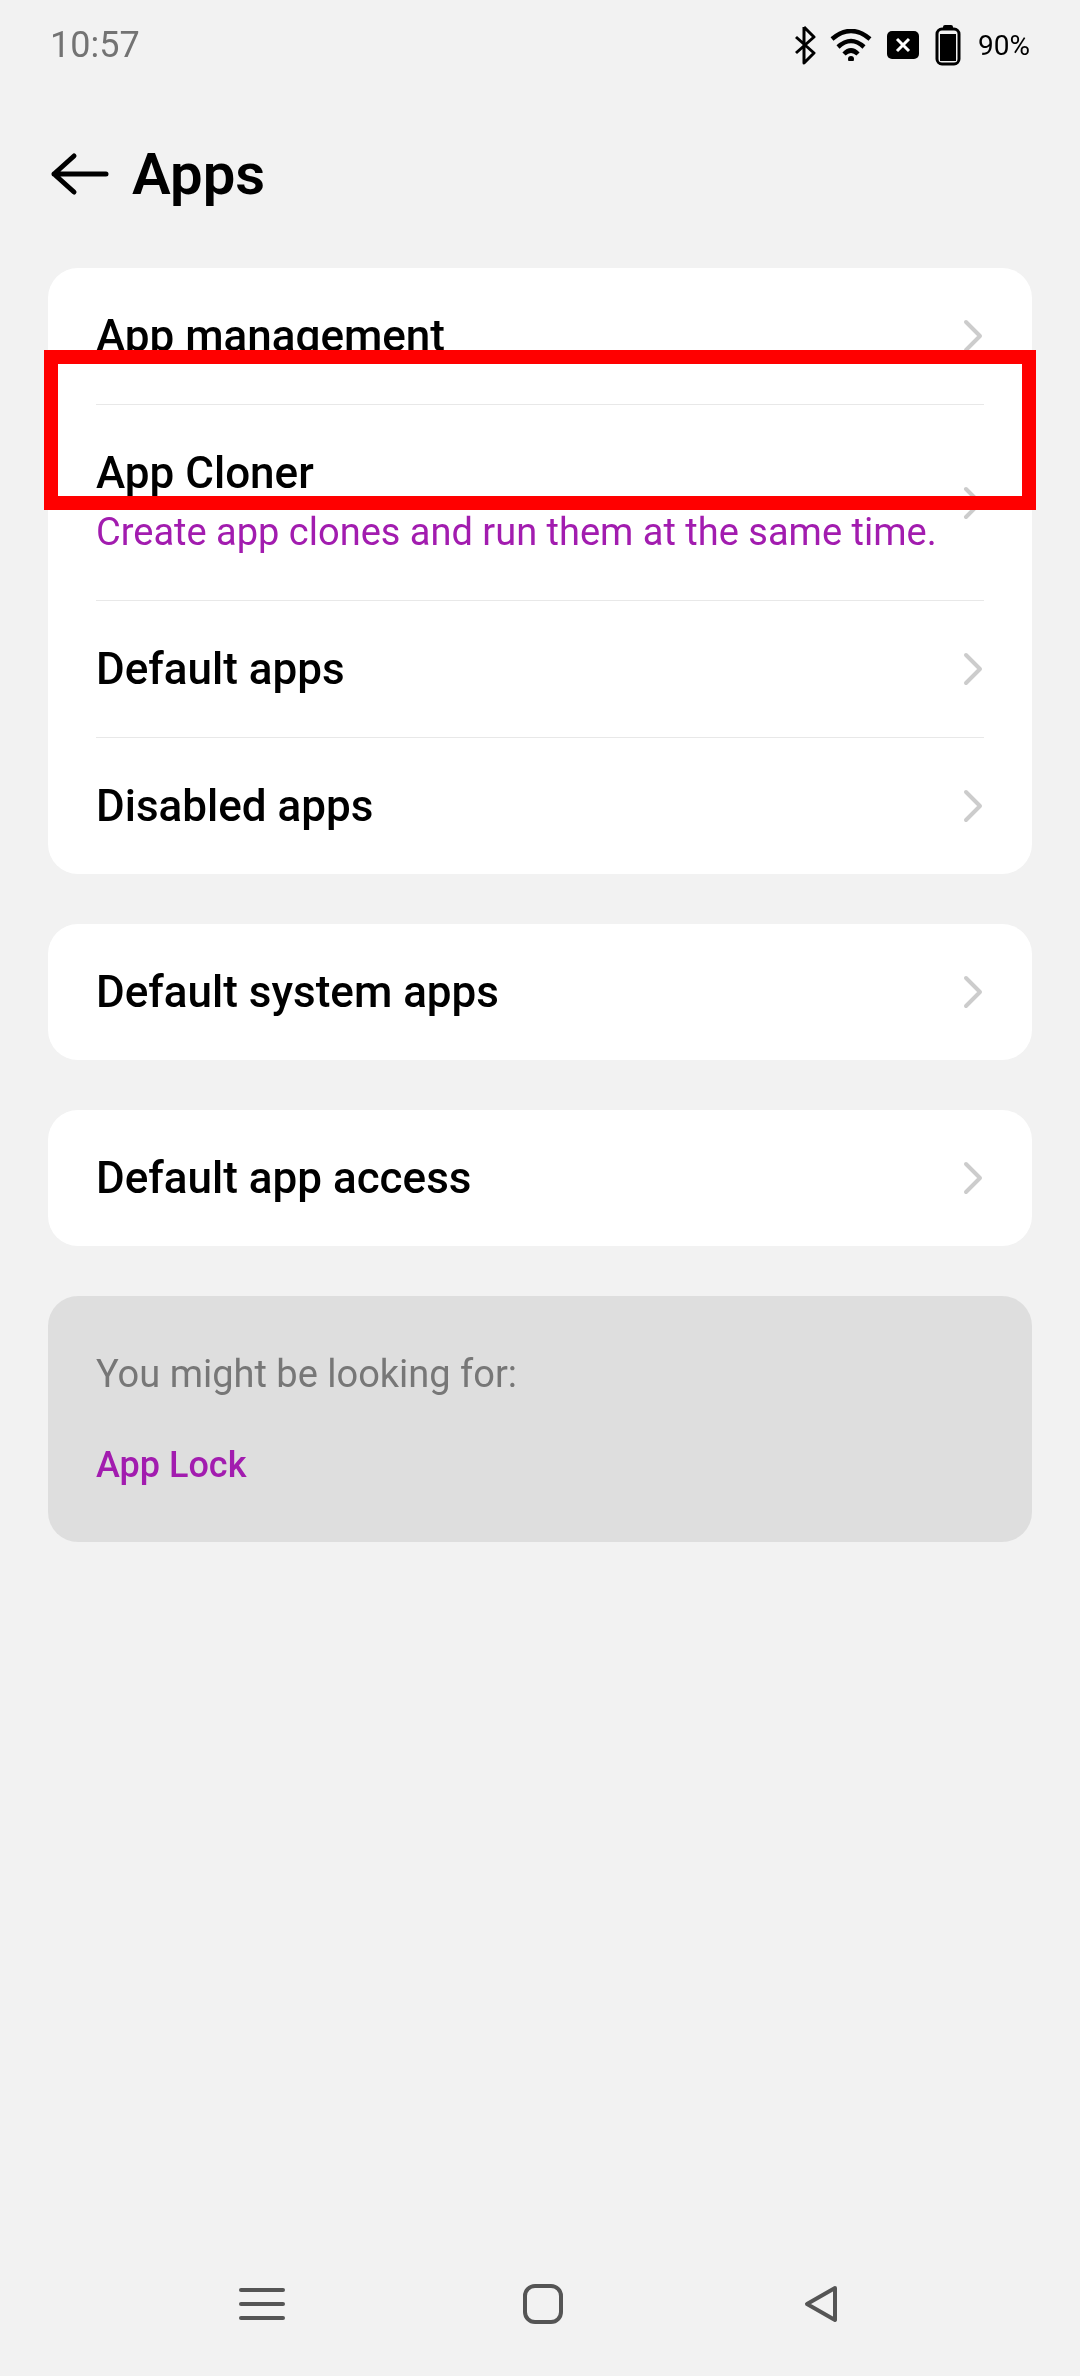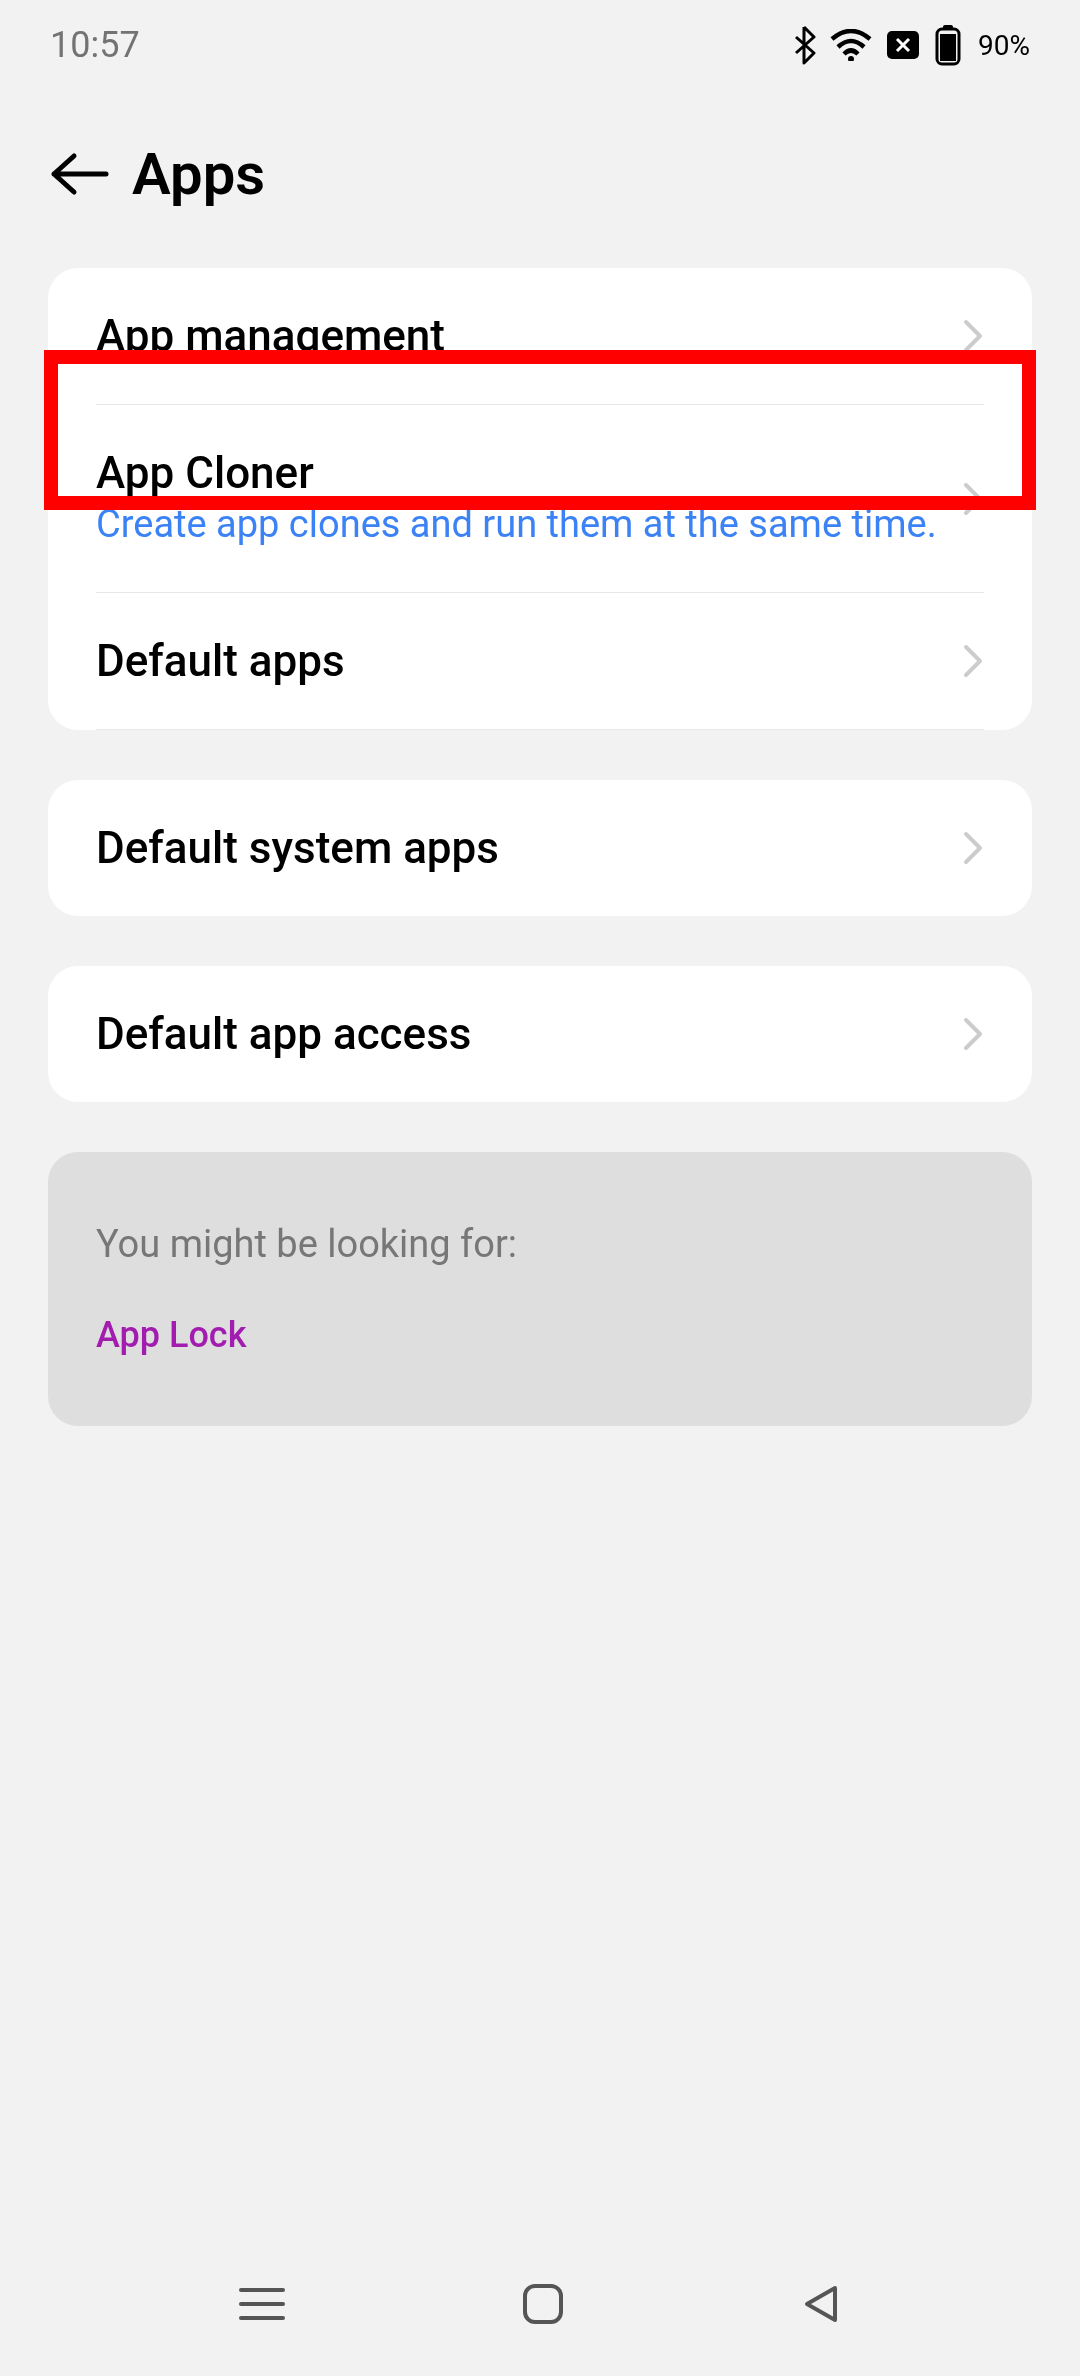--- a/index.html
+++ b/index.html
@@ -78,21 +78,22 @@
       flex: 1;
       min-width: 0;
     }
     .row-title {
       font-size: 44px;
       font-weight: 500;
       color: #000;
     }
     .row-sub {
       font-size: 38px;
-      color: #3b82f6;
+      color: #a21caf;
+      margin-top: 8px;
       line-height: 1.35;
     }
     .chevron {
       flex-shrink: 0;
       margin-left: 20px;
     }
     .divider {
       height: 1px;
       background: #e8e8e8;
       margin: 0 48px;
@@ -104,21 +105,21 @@
       left: 44px;
       right: 44px;
       top: 350px;
       height: 160px;
       z-index: 10;
     }
     .suggest-card {
       background: #dedede;
       margin: 50px 48px 0 48px;
       border-radius: 30px;
-      padding: 70px 48px;
+      padding: 56px 48px;
     }
     .suggest-head {
       font-size: 38px;
       color: #777;
       margin-bottom: 48px;
     }
     .suggest-item {
       font-size: 36px;
       font-weight: 500;
       color: #a21caf;
@@ -196,20 +197,28 @@
   <div class="divider"></div>
   <div class="row">
     <div class="row-content">
       <div class="row-title">Default apps</div>
     </div>
     <svg class="chevron" width="22" height="36" viewBox="0 0 22 36">
         <path d="M4 4 L18 18 L4 32" stroke="#ccc" stroke-width="4" fill="none" stroke-linecap="round" stroke-linejoin="round"></path>
       </svg>
   </div>
   <div class="divider"></div>
+  <div class="row">
+    <div class="row-content">
+      <div class="row-title">Disabled apps</div>
+    </div>
+    <svg class="chevron" width="22" height="36" viewBox="0 0 22 36">
+        <path d="M4 4 L18 18 L4 32" stroke="#ccc" stroke-width="4" fill="none" stroke-linecap="round" stroke-linejoin="round"></path>
+      </svg>
+  </div>
 </div>
 
 <div class="card">
   <div class="row">
     <div class="row-content">
       <div class="row-title">Default system apps</div>
     </div>
     <svg class="chevron" width="22" height="36" viewBox="0 0 22 36">
         <path d="M4 4 L18 18 L4 32" stroke="#ccc" stroke-width="4" fill="none" stroke-linecap="round" stroke-linejoin="round"></path>
       </svg>

